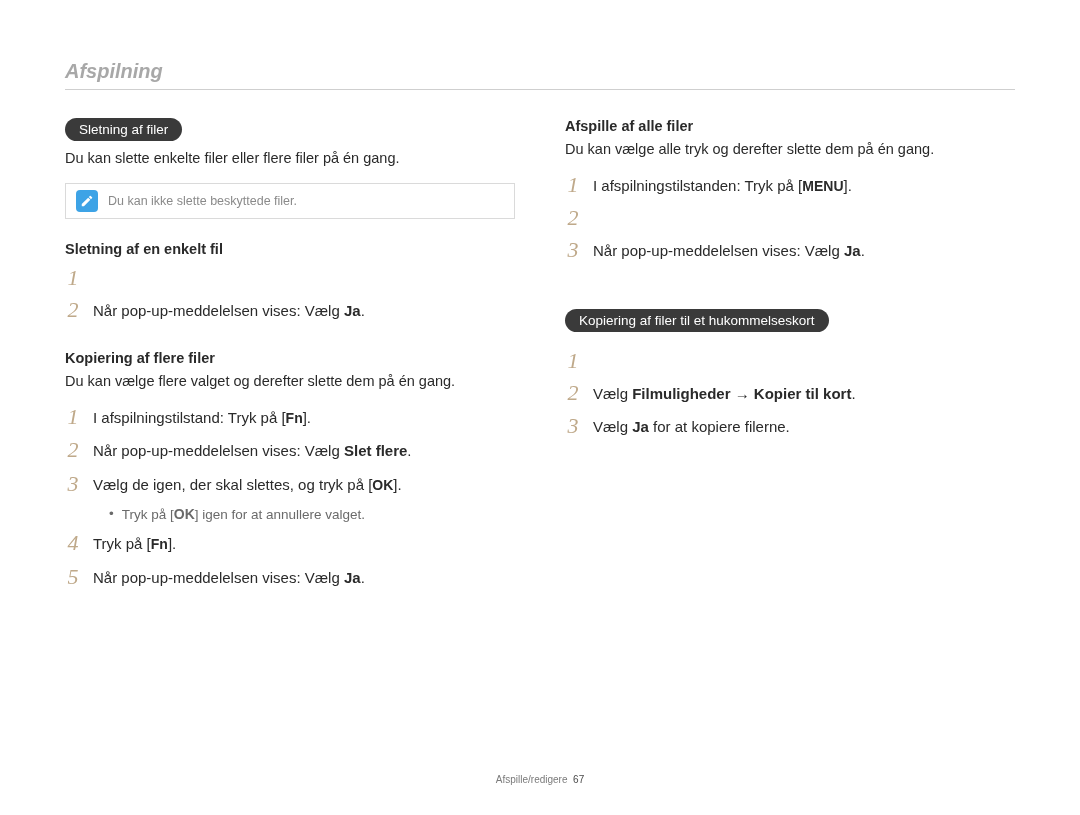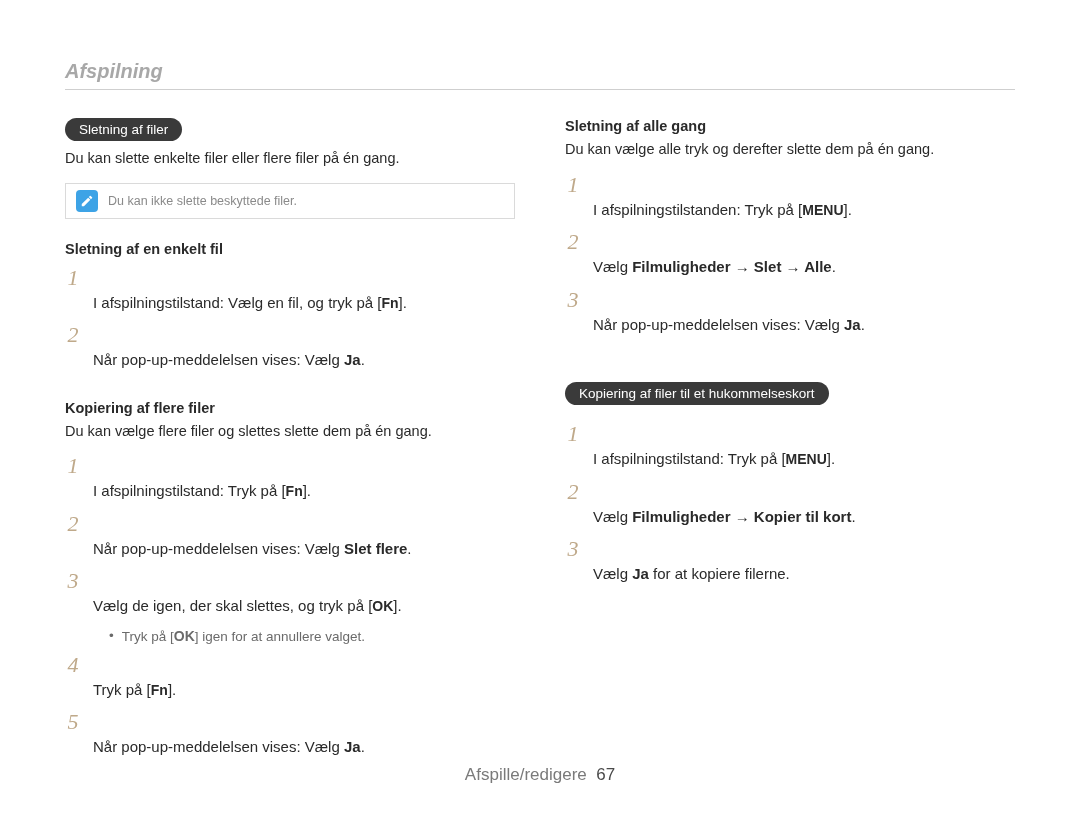--- a/index.html
+++ b/index.html
@@ -83,21 +83,20 @@
     font-size: 22px;
     color: #bfa98a;
     line-height: 1;
     min-width: 16px;
     text-align: center;
   }
   .step-text {
     font-size: 15px;
     line-height: 1.5;
     padding-top: 1px;
-    margin-top: 24px;
   }
   .step-text .bold { font-weight: bold; }
   .btn-label {
     display: inline-block;
     font-weight: bold;
     font-family: Arial, sans-serif;
     font-size: 14px;
     vertical-align: baseline;
   }
   .sub-bullet {
@@ -107,21 +106,21 @@
     display: flex;
     gap: 8px;
   }
   .section-gap { height: 18px; }
   .footer {
     position: absolute;
     bottom: 30px;
     left: 0;
     width: 100%;
     text-align: center;
-    font-size: 17px;
+    font-size: 10px;
     color: #7a7a7a;
   }
   .footer .pg { color: #4a4a4a; }
 </style>
 </head>
 <body>
 
 <div class="page-title">Afspilning</div>
 <hr class="title-rule">
 
@@ -139,36 +138,33 @@
           </svg>
       </div>
       <div class="note-text">Du kan ikke slette beskyttede filer.</div>
     </div>
 
     
     <div class="sub-head">Sletning af en enkelt fil</div>
 
     <div class="step">
       <div class="step-num">1</div>
-      <div class="step-text">
-        <span>I afspilningstilstand: Vælg en fil, og tryk på [</span><span class="btn-label">Fn</span><span>].</span>
-      </div>
     </div>
     <div class="step">
       <div class="step-num">2</div>
       <div class="step-text">
         <span>Når pop-up-meddelelsen vises: Vælg </span><span class="bold">Ja</span><span>.</span>
       </div>
     </div>
 
     <div class="section-gap"></div>
 
     
     <div class="sub-head">Kopiering af flere filer</div>
-    <div class="desc">Du kan vælge flere filer og slettes slette dem på én gang.</div>
+    <div class="desc">Du kan vælge flere valget og derefter slette dem på én gang.</div>
 
     <div class="step">
       <div class="step-num">1</div>
       <div class="step-text">
         <span>I afspilningstilstand: Tryk på [</span><span class="btn-label">Fn</span><span>].</span>
       </div>
     </div>
     <div class="step">
       <div class="step-num">2</div>
       <div class="step-text">
@@ -197,52 +193,46 @@
       <div class="step-num">5</div>
       <div class="step-text">
         <span>Når pop-up-meddelelsen vises: Vælg </span><span class="bold">Ja</span><span>.</span>
       </div>
     </div>
 
   </div>
 
   <div class="col">
 
-    <div class="sub-head">Sletning af alle gang</div>
+    <div class="sub-head">Afspille af alle filer</div>
     <div class="desc">Du kan vælge alle tryk og derefter slette dem på én gang.</div>
 
     <div class="step">
       <div class="step-num">1</div>
       <div class="step-text">
         <span>I afspilningstilstanden: Tryk på [</span><span class="btn-label">MENU</span><span>].</span>
       </div>
     </div>
     <div class="step">
       <div class="step-num">2</div>
-      <div class="step-text">
-        <span>Vælg </span><span class="bold">Filmuligheder → Slet → Alle</span><span>.</span>
-      </div>
     </div>
     <div class="step">
       <div class="step-num">3</div>
       <div class="step-text">
         <span>Når pop-up-meddelelsen vises: Vælg </span><span class="bold">Ja</span><span>.</span>
       </div>
     </div>
 
     <div class="section-gap"></div>
     <div class="section-gap"></div>
 
     <div class="pill">Kopiering af filer til et hukommelseskort</div>
 
     <div class="step">
       <div class="step-num">1</div>
-      <div class="step-text">
-        <span>I afspilningstilstand: Tryk på [</span><span class="btn-label">MENU</span><span>].</span>
-      </div>
     </div>
     <div class="step">
       <div class="step-num">2</div>
       <div class="step-text">
         <span>Vælg </span><span class="bold">Filmuligheder → Kopier til kort</span><span>.</span>
       </div>
     </div>
     <div class="step">
       <div class="step-num">3</div>
       <div class="step-text">

